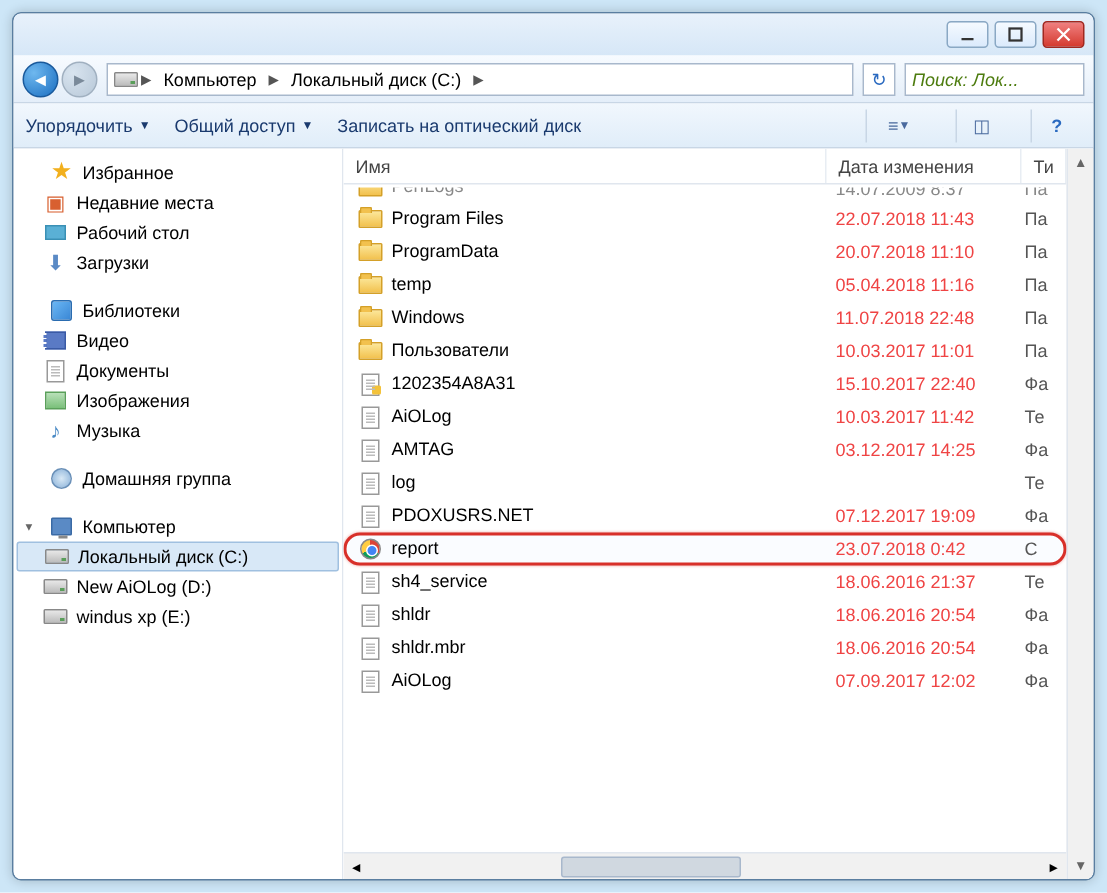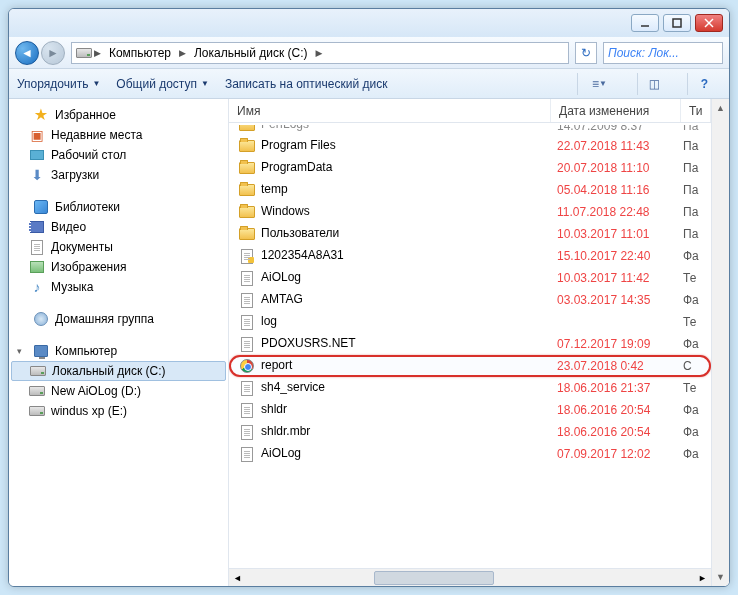--- a/index.html
+++ b/index.html
@@ -12,21 +12,21 @@
 .win-btn svg { width: 10px; height: 10px; }
 
 .navbar { height: 32px; background: linear-gradient(#f7fbff,#e4eef9); border-bottom: 1px solid #c8d6e5; display: flex; align-items: center; padding: 0 6px; gap: 6px; }
 .nav-arrows { display: flex; gap: 2px; }
 .nav-arrow { width: 24px; height: 24px; border-radius: 50%; background: radial-gradient(circle at 30% 30%, #6fb8ef, #1a6ec1); border: 1px solid #1a5a9c; display:flex; align-items:center; justify-content:center; color:#fff; cursor:pointer; }
 .nav-arrow.disabled { background: radial-gradient(circle at 30% 30%, #d8e4ef, #b8c8d8); border-color:#a0b0c0; color:#7a8a9a; cursor:default; }
 .breadcrumb { flex: 1; height: 22px; border: 1px solid #a8b8cc; background: #fff; display: flex; align-items: center; padding: 0 4px; gap: 2px; }
 .breadcrumb .seg { padding: 0 6px; height: 100%; display: flex; align-items: center; cursor: pointer; }
 .breadcrumb .chev { color: #555; font-size: 9px; }
 .refresh-btn { width: 22px; height: 22px; border: 1px solid #a8b8cc; background: #fff; display:flex; align-items:center; justify-content:center; cursor:pointer; }
-.search-box { width: 120px; height: 22px; border: 1px solid #a8b8cc; background: #fff; display: flex; align-items: center; padding: 0 4px; color: #3b82f6; font-style: italic; }
+.search-box { width: 120px; height: 22px; border: 1px solid #a8b8cc; background: #fff; display: flex; align-items: center; padding: 0 4px; color: #4d7c0f; font-style: italic; }
 
 .toolbar { height: 30px; background: linear-gradient(#f1f7fd,#e0edf9); border-bottom: 1px solid #c8d6e5; display: flex; align-items: center; padding: 0 8px; gap: 16px; }
 .tb-btn { color: #1a3a6e; cursor: pointer; display: flex; align-items: center; gap: 4px; }
 .tb-btn .dd { font-size: 8px; }
 .tb-spacer { flex: 1; }
 .tb-icon-btn { width: 34px; height: 22px; display:flex; align-items:center; justify-content:center; cursor:pointer; color:#4a6a9e; border-left:1px solid #c8d6e5; }
 .tb-icon-btn.view { width: 44px; }
 
 .body { flex: 1; display: flex; overflow: hidden; }
 
@@ -333,21 +333,21 @@
                 <div class="fdate">10.03.2017 11:42</div>
                 <div class="ftype">Те</div>
               </div>
             <div class="file-row">
                 <div class="fname">
                   <span class="file-icon">
                     <span class="ic-doc"></span>
                   </span>
                   <span>AMTAG</span>
                 </div>
-                <div class="fdate">03.03.2017 14:35</div>
+                <div class="fdate">03.12.2017 14:25</div>
                 <div class="ftype">Фа</div>
               </div>
             <div class="file-row">
                 <div class="fname">
                   <span class="file-icon">
                     <span class="ic-doc"></span>
                   </span>
                   <span>log</span>
                 </div>
                 <div class="ftype">Те</div>

